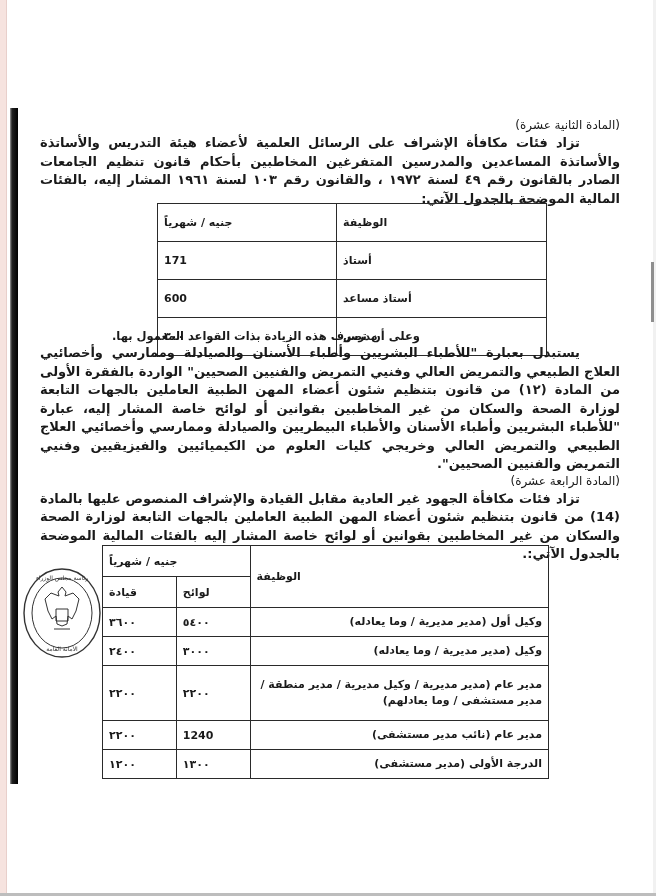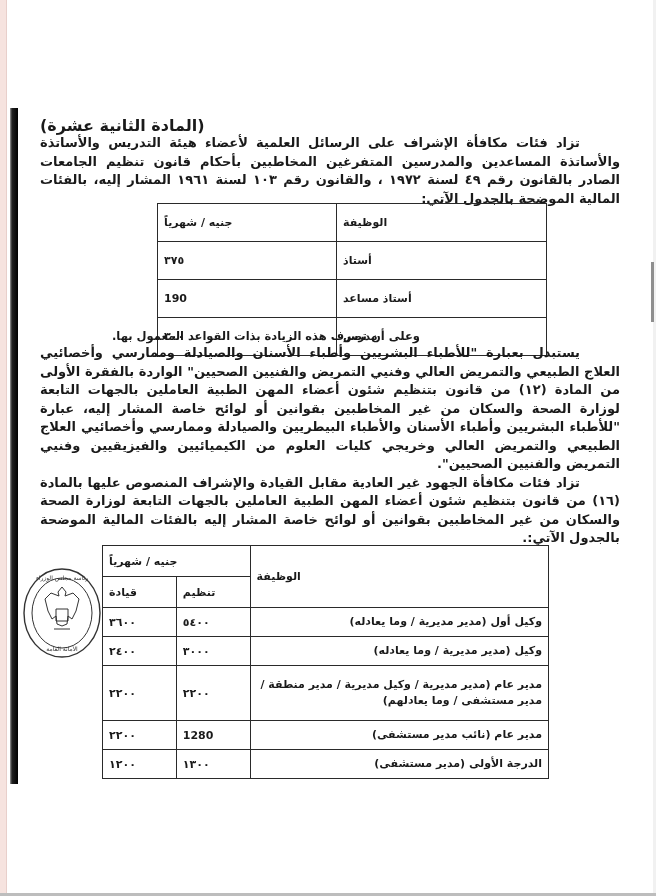--- a/index.html
+++ b/index.html
@@ -28,21 +28,21 @@
   }
   .page-right-mark {
     position: absolute; right: 2px; top: 262px; width: 3px; height: 60px;
     background: #8f8f8f;
   }
   .doc {
     position: absolute; left: 40px; top: 118px; width: 580px;
     direction: rtl; text-align: right;
   }
   .heading {
-    text-align: left; font-weight: bold; font-size: 16px; line-height: 15px;
+    text-align: right; font-weight: normal; font-size: 12px; line-height: 15px;
     margin: 0 0 1px 0;
   }
   .para {
     font-weight: bold; font-size: 13px; line-height: 18.5px;
     margin: 0; text-align: justify; text-align-last: right;
   }
   .para.indent { text-indent: 40px; }
   .note {
     font-weight: bold; font-size: 11.5px; line-height: 16px; margin: 0;
     padding-right: 200px;
@@ -83,67 +83,68 @@
 </div>
 
 <table class="t1">
   <tbody>
       <tr>
     <th class="col-job">الوظيفة</th>
     <th>جنيه / شهرياً</th>
   </tr>
   <tr>
     <td>أستاذ</td>
-    <td>٣٧٥</td>
+    <td>171</td>
   </tr>
   <tr>
     <td>أستاذ مساعد</td>
-    <td>190</td>
+    <td>600</td>
   </tr>
   <tr>
     <td>مدرس</td>
     <td>٣٠٠</td>
   </tr>
 </tbody>
   </table>
 
 <div class="doc" style="top:328px;">
   <p class="note">وعلى أن تصرف هذه الزيادة بذات القواعد المعمول بها.</p>
   <p class="para indent">يستبدل بعبارة "للأطباء البشريين وأطباء الأسنان والصيادلة وممارسي وأخصائيي العلاج الطبيعي والتمريض العالي وفنيي التمريض والفنيين الصحيين" الواردة بالفقرة الأولى من المادة (١٢) من قانون بتنظيم شئون أعضاء المهن الطبية العاملين بالجهات التابعة لوزارة الصحة والسكان من غير المخاطبين بقوانين أو لوائح خاصة المشار إليه، عبارة "للأطباء البشريين وأطباء الأسنان والأطباء البيطريين والصيادلة وممارسي وأخصائيي العلاج الطبيعي والتمريض العالي وخريجي كليات العلوم من الكيميائيين والفيزيقيين وفنيي التمريض والفنيين الصحيين".</p>
-  <p class="para indent">تزاد فئات مكافأة الجهود غير العادية مقابل القيادة والإشراف المنصوص عليها بالمادة (١٦) من قانون بتنظيم شئون أعضاء المهن الطبية العاملين بالجهات التابعة لوزارة الصحة والسكان من غير المخاطبين بقوانين أو لوائح خاصة المشار إليه بالفئات المالية الموضحة بالجدول الآتي:.</p>
+  <div class="heading">(المادة الرابعة عشرة)</div>
+  <p class="para indent">تزاد فئات مكافأة الجهود غير العادية مقابل القيادة والإشراف المنصوص عليها بالمادة (14) من قانون بتنظيم شئون أعضاء المهن الطبية العاملين بالجهات التابعة لوزارة الصحة والسكان من غير المخاطبين بقوانين أو لوائح خاصة المشار إليه بالفئات المالية الموضحة بالجدول الآتي:.</p>
 </div>
 
 <table class="t2">
   <tbody>
       <tr>
     <th rowspan="2">الوظيفة</th>
     <th colspan="2">جنيه / شهرياً</th>
   </tr>
   <tr>
-    <th class="sub">تنظيم</th>
+    <th class="sub">لوائح</th>
     <th class="sub">قيادة</th>
   </tr>
   <tr>
     <td class="job">وكيل أول (مدير مديرية / وما يعادله)</td>
     <td>٥٤٠٠</td>
     <td>٣٦٠٠</td>
   </tr>
   <tr>
     <td class="job">وكيل (مدير مديرية / وما يعادله)</td>
     <td>٣٠٠٠</td>
     <td>٢٤٠٠</td>
   </tr>
   <tr class="tall">
     <td class="job">مدير عام (مدير مديرية / وكيل مديرية / مدير منطقة / مدير مستشفى / وما يعادلهم)</td>
     <td>٢٢٠٠</td>
     <td>٢٢٠٠</td>
   </tr>
   <tr>
     <td class="job">مدير عام (نائب مدير مستشفى)</td>
-    <td>1280</td>
+    <td>1240</td>
     <td>٢٢٠٠</td>
   </tr>
   <tr>
     <td class="job">الدرجة الأولى (مدير مستشفى)</td>
     <td>١٣٠٠</td>
     <td>١٢٠٠</td>
   </tr>
 </tbody>
   </table>
 

